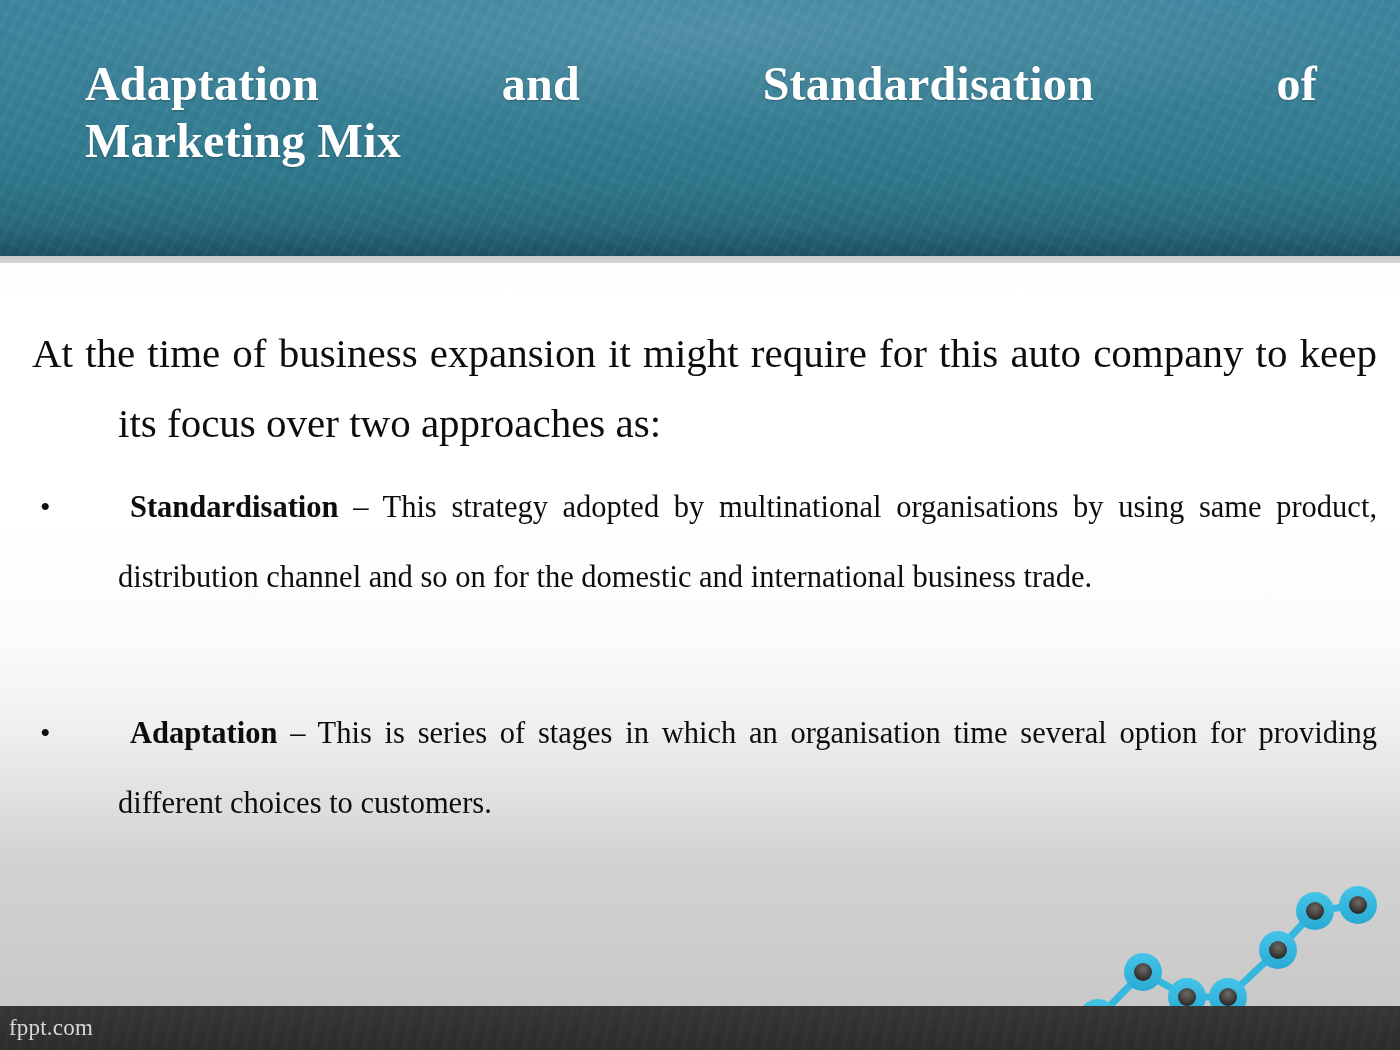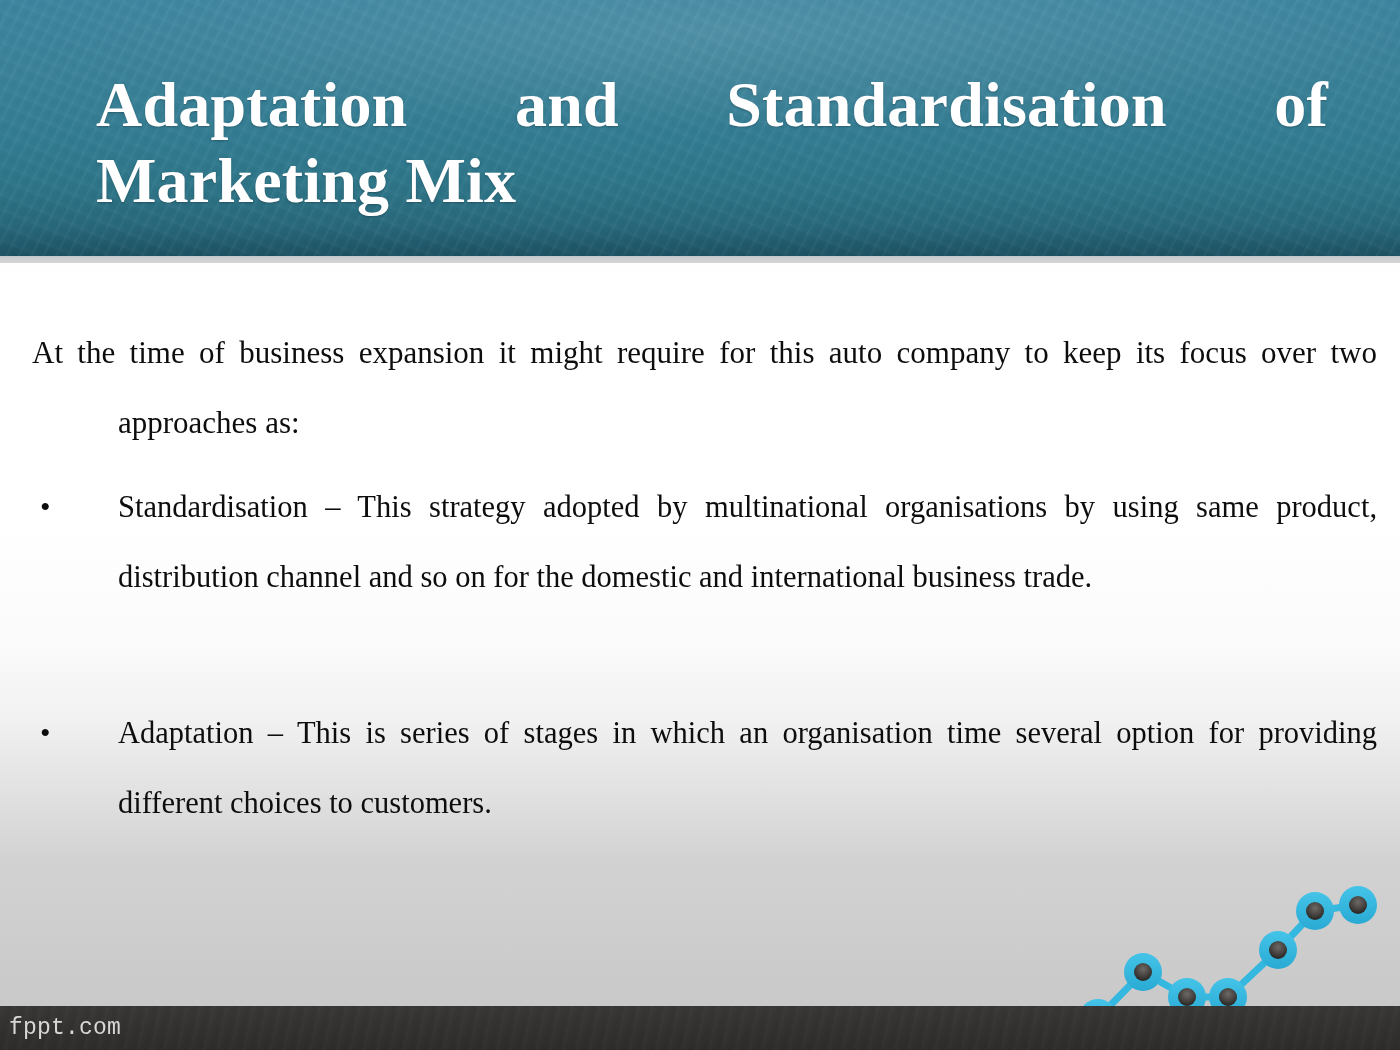--- a/index.html
+++ b/index.html
@@ -67,25 +67,25 @@
     left: 0; top: 0;
     width: 100%; height: 100%;
     background: radial-gradient(ellipse 70% 55% at 52% 12%, rgba(255,255,255,.10) 0%, rgba(255,255,255,0) 70%);
     pointer-events: none;
   }
   #slide-title {
     position: absolute;
     left: 85px;
     top: 56px;
     width: 1232px;
-    margin: 11px;
+    margin: 0;
     color: #ffffff;
     font-family: "Liberation Serif", serif;
     font-weight: bold;
-    font-size: 64px;
+    font-size: 48px;
     line-height: 1.18;
     text-align: justify;
     text-align-last: left;
     letter-spacing: .2px;
     text-shadow: 0 1px 2px rgba(0,0,0,.25);
   }
   #slide-title .tl {
     display: block;
     text-align: justify;
     text-align-last: justify;
@@ -117,21 +117,21 @@
 
   #intro-paragraph {
     position: absolute;
     left: 32px;
     top: 55px;
     width: 1345px;
     margin: 0;
     padding-left: 86px;
     text-indent: -86px;
     box-sizing: border-box;
-    font-size: 31px;
+    font-size: 41px;
     line-height: 70px;
     color: #0d0d0d;
     text-align: justify;
     text-align-last: left;
   }
 
   .bullet-item {
     position: absolute;
     left: 32px;
     width: 1345px;
@@ -148,21 +148,22 @@
     position: absolute;
     left: 8px;
     top: 0;
     width: 20px;
     line-height: 70px;
     font-size: 30px;
     color: #0d0d0d;
     text-align: left;
   }
   .bullet-item b {
-    font-weight: normal;
+    font-weight: bold;
+    margin-left: 12px;
   }
   #bullet-0 { top: 209px; }
   #bullet-1 { top: 435px; }
 
   
   #footer-bar {
     position: absolute;
     left: 0;
     top: 1006px;
     width: 1400px;
@@ -175,21 +176,21 @@
     left: 0; top: 0; width: 100%; height: 100%;
     opacity: .22;
     background:
       repeating-linear-gradient(102deg, rgba(255,255,255,.09) 0px, rgba(255,255,255,0) 4px, rgba(0,0,0,.22) 9px, rgba(255,255,255,0) 13px);
     pointer-events: none;
   }
   #footer-brand {
     position: absolute;
     left: 9px;
     top: 9px;
-    font-family: Liberation Mono, monospace;
+    font-family: Liberation Serif, serif;
     font-size: 23px;
     color: #d8d8d8;
     letter-spacing: .2px;
     text-align: center;
   }
 
   
   #chart-decoration {
     position: absolute;
     left: 1070px;

